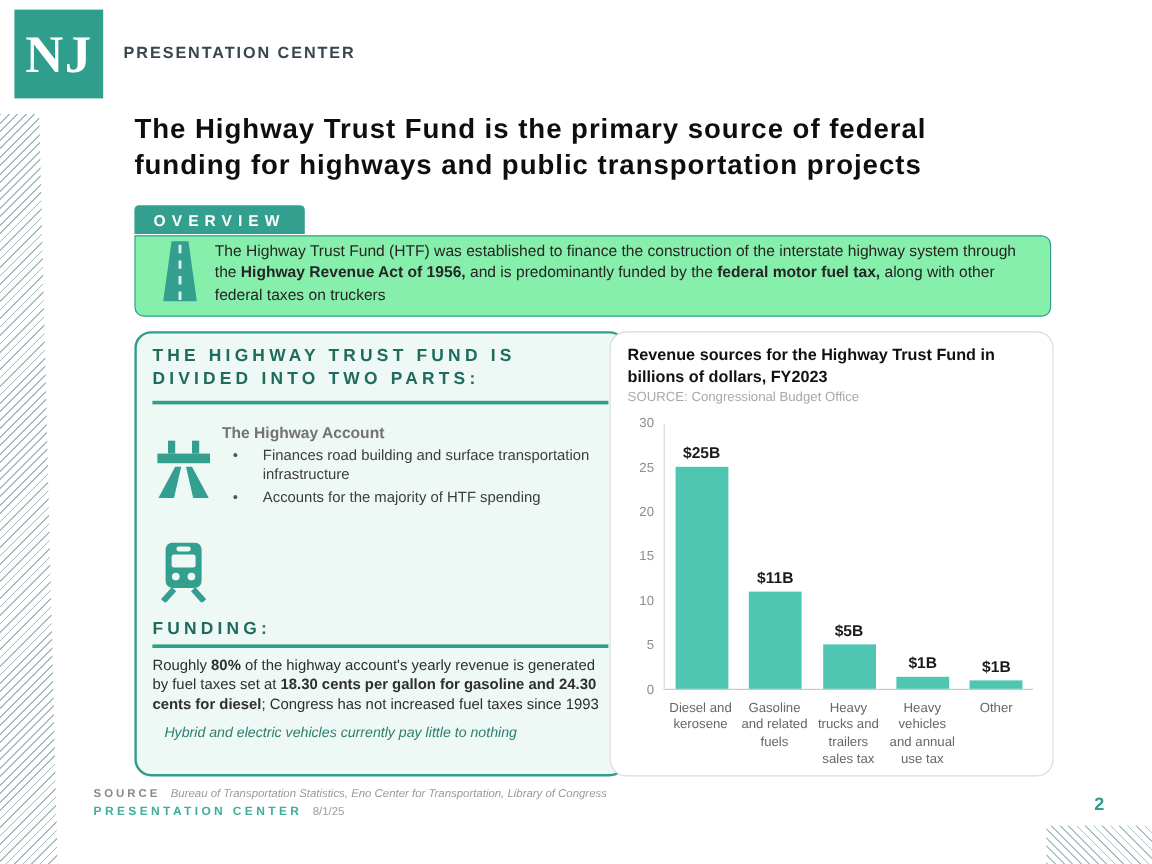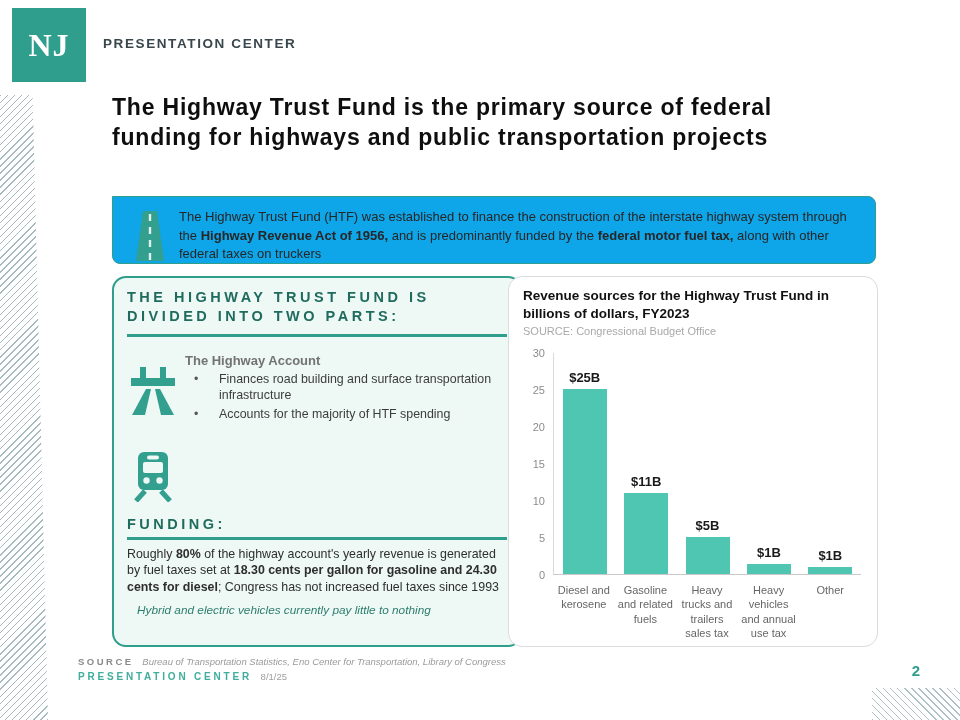--- a/index.html
+++ b/index.html
@@ -10,35 +10,35 @@
   
   .hatch-left { position:absolute; left:0; top:95px; width:48px; height:625px;
     background:repeating-linear-gradient(135deg, rgba(92,130,136,.55) 0 1px, transparent 1px 5px);
     clip-path:polygon(0 0, 68% 0, 100% 100%, 0 100%); }
   .hatch-br { position:absolute; left:872px; top:688px; width:88px; height:32px;
     background:repeating-linear-gradient(45deg, rgba(92,130,136,.5) 0 1px, transparent 1px 5px); }
 
   
   .logo { position:absolute; left:12px; top:8px; width:74px; height:74px; background:#2f9e8d;
           display:flex; align-items:center; justify-content:center; }
-  .logo span { font-family:"Liberation Serif", serif; font-weight:bold; font-size:32px; color:#fff; letter-spacing:1px; }
+  .logo span { font-family:"Liberation Serif", serif; font-weight:bold; font-size:44px; color:#fff; letter-spacing:1px; }
   .brand { position:absolute; left:103px; top:36px; font-size:13.5px; font-weight:bold;
            letter-spacing:1.6px; color:#39474c; }
 
   .title { position:absolute; left:112px; top:92px; width:790px; font-size:23px; line-height:1.32;
            font-weight:bold; color:#0e0e0e; letter-spacing:.8px; }
   .title span { display:block; }
 
   
   .ov-label { position:absolute; left:112px; top:171px; background:#339f8f; color:#fff;
               font-size:13px; font-weight:bold; letter-spacing:5px; padding:5px 16px 4px;
               border-radius:4px 4px 0 0; z-index:2; }
   .ov-box { position:absolute; left:112px; top:196px; width:764px; height:68px;
-            background:#0ea5e9; border:1.5px solid #2f9e8d; border-radius:0 8px 8px 8px;
-            display:flex; align-items:center; padding:18px 16px 6px 20px; }
+            background:#86efac; border:1.5px solid #2f9e8d; border-radius:0 8px 8px 8px;
+            display:flex; align-items:flex-start; padding:3px 16px 6px 20px; }
   .ov-box .icon { flex:0 0 46px; }
   .ov-text { font-size:13px; line-height:1.42; color:#262626; width:680px; }
 
   
   .panel { position:absolute; left:112px; top:276px; width:410px; height:371px;
            background:#eef8f5; border:2px solid #2f9e8d; border-radius:14px; padding:10px 13px; }
   .panel-heading { color:#1f6b5e; font-weight:bold; font-size:14.5px; letter-spacing:3.5px; line-height:1.3; }
   .rule { height:3px; background:#2f9e8d; border:0; margin-top:8px; }
   .sec { display:flex; margin-top:16px; }
   .sec .icon { flex:0 0 52px; display:flex; justify-content:center; margin-top:14px; }
@@ -90,20 +90,21 @@
   <div class="logo">
     <span>NJ</span>
   </div>
   <div class="brand">PRESENTATION CENTER</div>
 
   <h1 class="title">
     <span>The Highway Trust Fund is the primary source of federal</span>
     <span>funding for highways and public transportation projects</span>
   </h1>
 
+  <div class="ov-label">OVERVIEW</div>
   <div class="ov-box">
     <span class="icon">
       <svg class="ticon" width="34" height="52" viewBox="0 0 34 52">
         <polygon points="10,1 24,1 31,51 3,51" fill="#339f8f"></polygon>
         <line x1="17" y1="4" x2="17" y2="50" stroke="#dff1ec" stroke-width="2.4" stroke-dasharray="7 6"></line>
       </svg>
     </span>
     <p class="ov-text"><span>The Highway Trust Fund (HTF) was established to finance the construction of the interstate highway system through the </span><strong>Highway Revenue Act of 1956,</strong><span> and is predominantly funded by the </span><strong>federal motor fuel tax,</strong><span> along with other federal taxes on truckers</span></p>
   </div>
 

